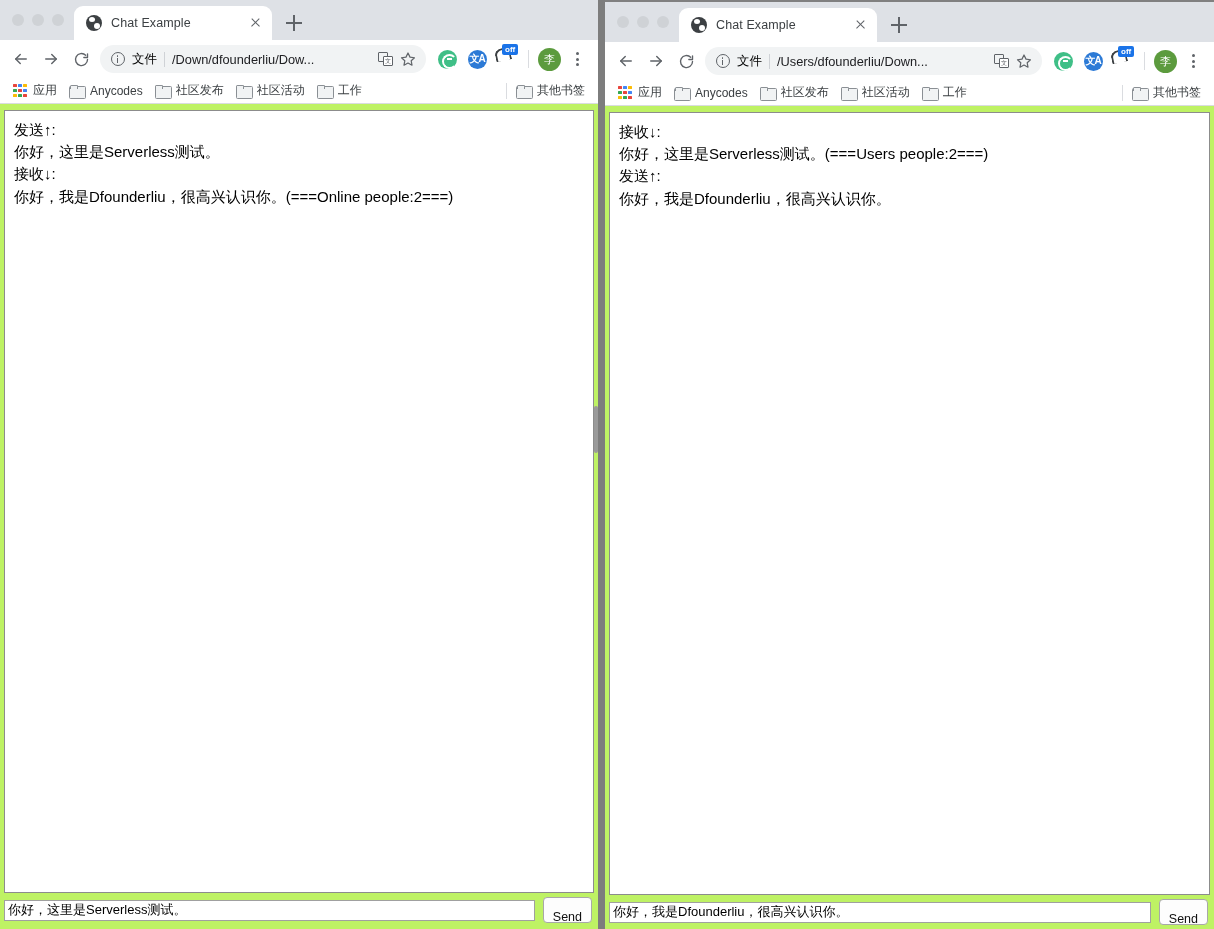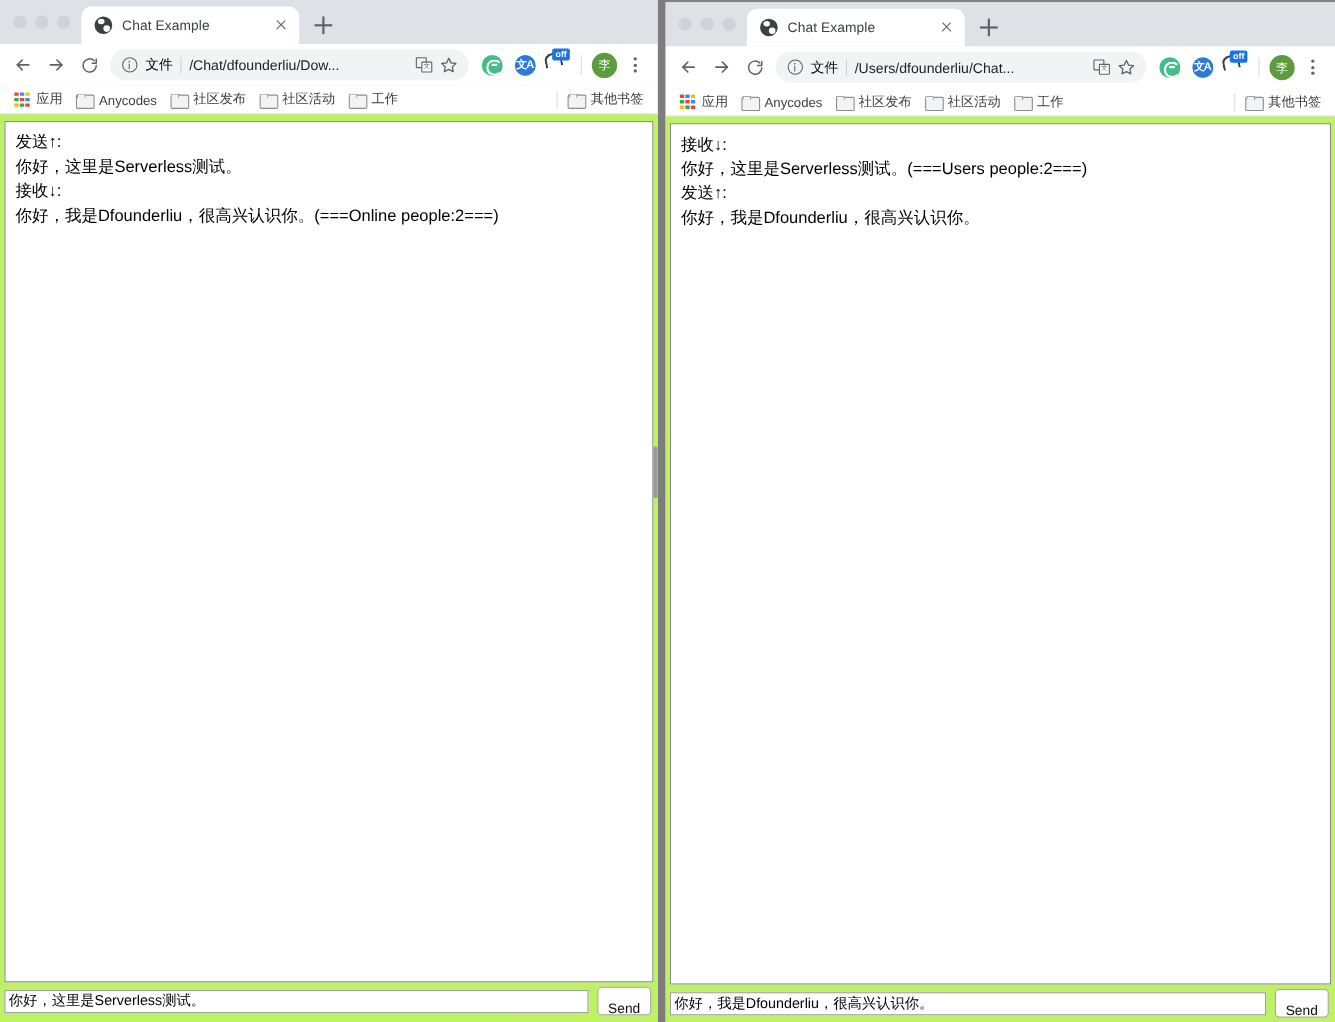--- a/index.html
+++ b/index.html
@@ -469,21 +469,21 @@
         <svg width="17" height="17" viewBox="0 0 24 24" fill="none" stroke="currentColor" stroke-width="1.9" stroke-linecap="round" stroke-linejoin="round">
             <path d="M20.5 12a8.5 8.5 0 1 1-2.6-6.1"></path>
             <polyline points="20.5 4 20.5 9.2 15.3 9.2"></polyline>
           </svg>
       </div>
 
       <div class="omnibox">
         <span class="info-icon"></span>
         <span class="scheme-label">文件</span>
         <span class="omni-sep"></span>
-        <span class="omni-url">/Chat/dfounderliu/Dow...</span>
+        <span class="omni-url">/Down/dfounderliu/Dow...</span>
         <span class="translate-icon">
           <span class="tr-a"></span>
             <span class="tr-b">文</span>
         </span>
         <span class="star-icon">
           <svg width="16" height="16" viewBox="0 0 24 24" fill="none" stroke="#5f6368" stroke-width="1.8" stroke-linejoin="round">
               <polygon points="12 3 15 9.2 21.7 10.1 16.8 14.7 18 21.3 12 18.1 6 21.3 7.2 14.7 2.3 10.1 9 9.2"></polygon>
             </svg>
         </span>
       </div>
@@ -599,21 +599,21 @@
         <svg width="17" height="17" viewBox="0 0 24 24" fill="none" stroke="currentColor" stroke-width="1.9" stroke-linecap="round" stroke-linejoin="round">
             <path d="M20.5 12a8.5 8.5 0 1 1-2.6-6.1"></path>
             <polyline points="20.5 4 20.5 9.2 15.3 9.2"></polyline>
           </svg>
       </div>
 
       <div class="omnibox">
         <span class="info-icon"></span>
         <span class="scheme-label">文件</span>
         <span class="omni-sep"></span>
-        <span class="omni-url">/Users/dfounderliu/Chat...</span>
+        <span class="omni-url">/Users/dfounderliu/Down...</span>
         <span class="translate-icon">
           <span class="tr-a"></span>
             <span class="tr-b">文</span>
         </span>
         <span class="star-icon">
           <svg width="16" height="16" viewBox="0 0 24 24" fill="none" stroke="#5f6368" stroke-width="1.8" stroke-linejoin="round">
               <polygon points="12 3 15 9.2 21.7 10.1 16.8 14.7 18 21.3 12 18.1 6 21.3 7.2 14.7 2.3 10.1 9 9.2"></polygon>
             </svg>
         </span>
       </div>

